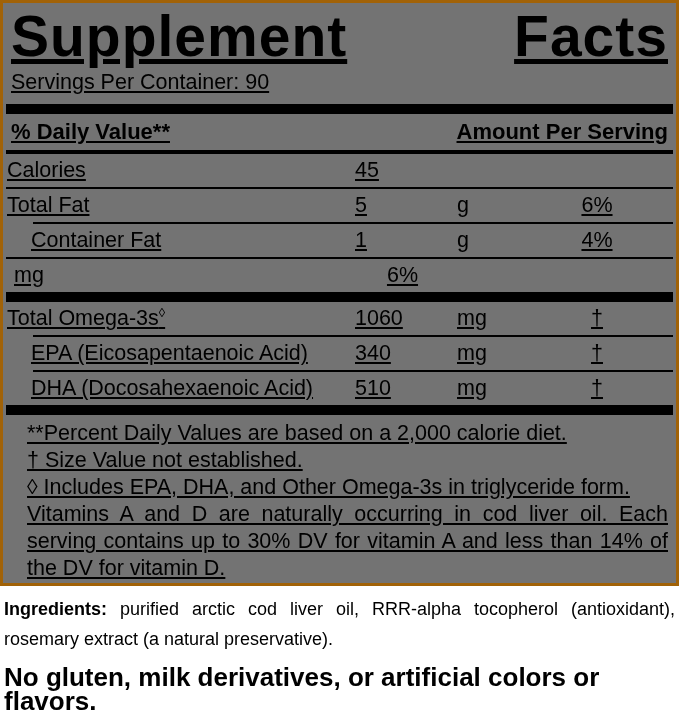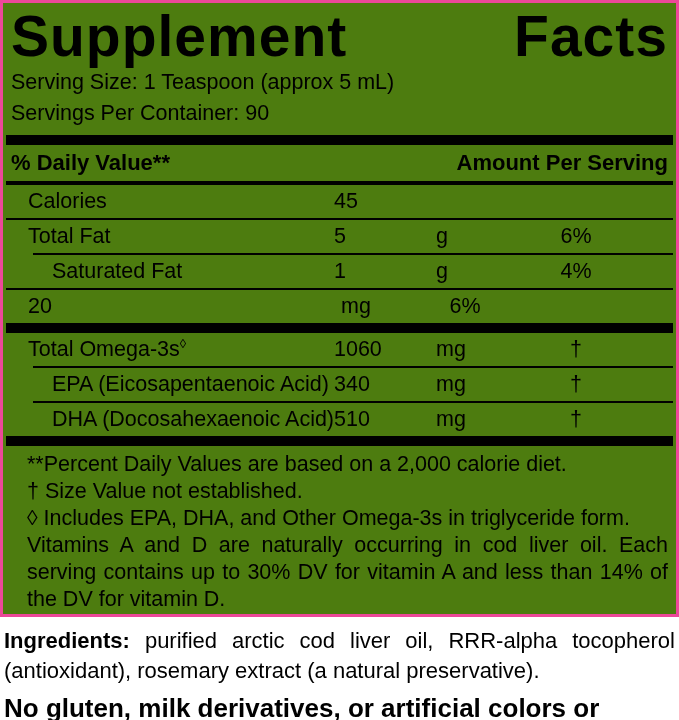--- a/index.html
+++ b/index.html
@@ -9,23 +9,24 @@
     -webkit-font-smoothing: antialiased;
   }
   .page {
     width: 679px;
     height: 720px;
     background: #fff;
     box-sizing: border-box;
     overflow: hidden;
   }
   .label-box {
-    border: 3px solid #ec4899;
+    border: 3px solid #a16207;
     box-sizing: border-box;
-    background: #4d7c0f;
+    background: #737373;
+    text-decoration: underline;
   }
   
   .title {
     display: flex;
     justify-content: space-between;
     align-items: baseline;
     font-weight: bold;
     font-size: 57px;
     line-height: 58px;
     letter-spacing: 1px;
@@ -50,40 +51,40 @@
     height: 36px;
     padding: 0 8px;
     font-weight: bold;
     font-size: 22px;
   }
   .t-row {
     display: grid;
     grid-template-columns: 1fr 95px 72px 150px;
     align-items: center;
     height: 33px;
-    padding: 0 25px;
+    padding: 0 4px;
     font-size: 21.5px;
   }
   .t-row .cell-label { text-align: left; white-space: nowrap; }
   .t-row.indent .cell-label { padding-left: 24px; }
   .t-row .cell-num  { text-align: left; }
   .t-row .cell-unit { text-align: left; padding-left: 7px; }
   .t-row .cell-dv   { text-align: center; }
   sup.diamond { font-size: 60%; vertical-align: super; line-height: 0; }
   
   .footnotes {
     padding: 5px 8px 1px 24px;
     font-size: 21.5px;
     line-height: 27px;
   }
   .footnote.justified { text-align: justify; }
   
   .ingredients {
     margin: 9px 4px 0 4px;
-    font-size: 22px;
+    font-size: 18px;
     line-height: 29.5px;
     text-align: justify;
   }
   .ingredients .ing-label { font-weight: bold; }
   .allergen {
     margin: 11px 4px 0 4px;
     font-size: 26px;
     line-height: 24px;
     font-weight: bold;
   }
@@ -94,21 +95,20 @@
 <div class="page">
 
   <div class="label-box">
 
     <div class="title">
       <span>Supplement</span>
       <span>Facts</span>
     </div>
 
     <div class="serving-block">
-      <div>Serving Size: 1 Teaspoon (approx 5 mL)</div>
       <div>Servings Per Container: 90</div>
     </div>
 
     <div class="bar"></div>
 
     <div class="t-header">
       <span>% Daily Value**</span>
       <span>Amount Per Serving</span>
     </div>
 
@@ -126,30 +126,29 @@
     <div class="t-row">
       <span class="cell-label">Total Fat</span>
       <span class="cell-num">5</span>
       <span class="cell-unit">g</span>
       <span class="cell-dv">6%</span>
     </div>
 
     <div class="sep indented"></div>
 
     <div class="t-row indent">
-      <span class="cell-label">Saturated Fat</span>
+      <span class="cell-label">Container Fat</span>
       <span class="cell-num">1</span>
       <span class="cell-unit">g</span>
       <span class="cell-dv">4%</span>
     </div>
 
     <div class="sep"></div>
 
     <div class="t-row">
-      <span class="cell-num">20</span>
       <span class="cell-unit">mg</span>
       <span class="cell-dv">6%</span>
     </div>
 
     <div class="bar"></div>
 
     <div class="t-row">
       <span class="cell-label"><span>Total Omega-3s</span><sup class="diamond">◊</sup></span>
       <span class="cell-num">1060</span>
       <span class="cell-unit">mg</span>

